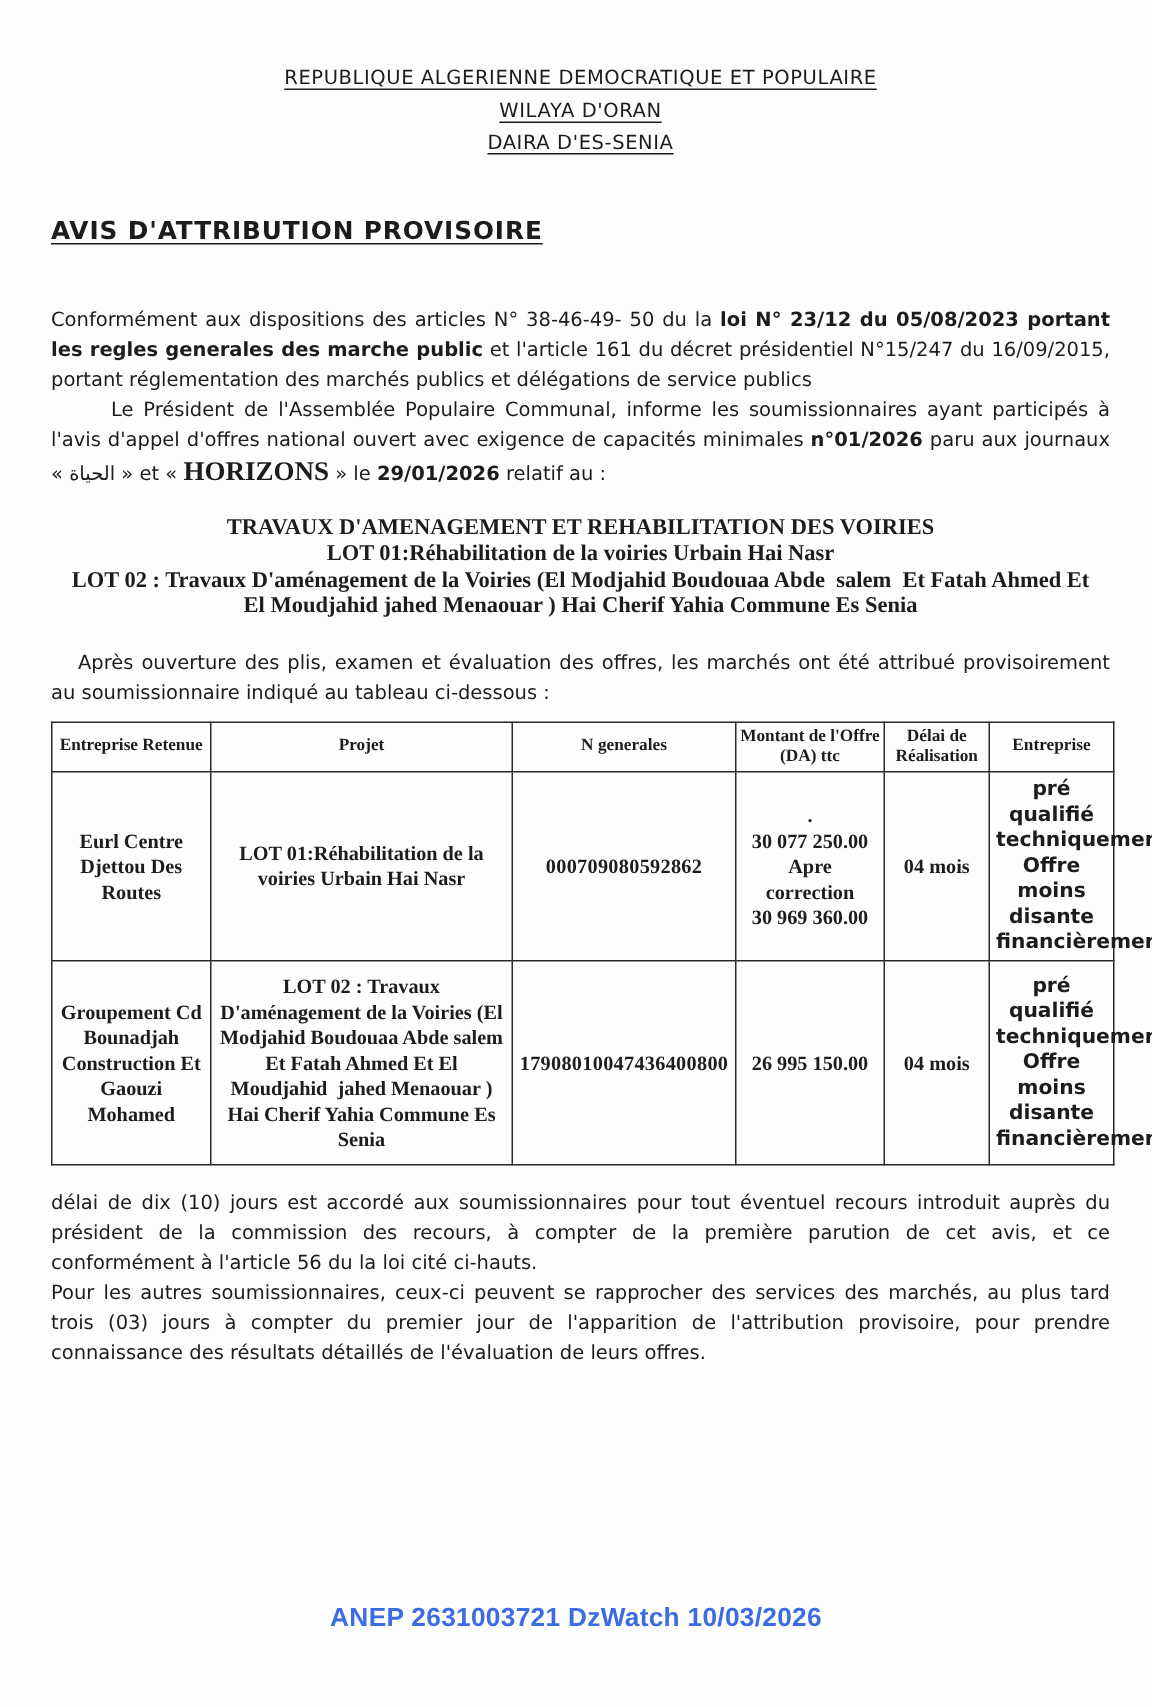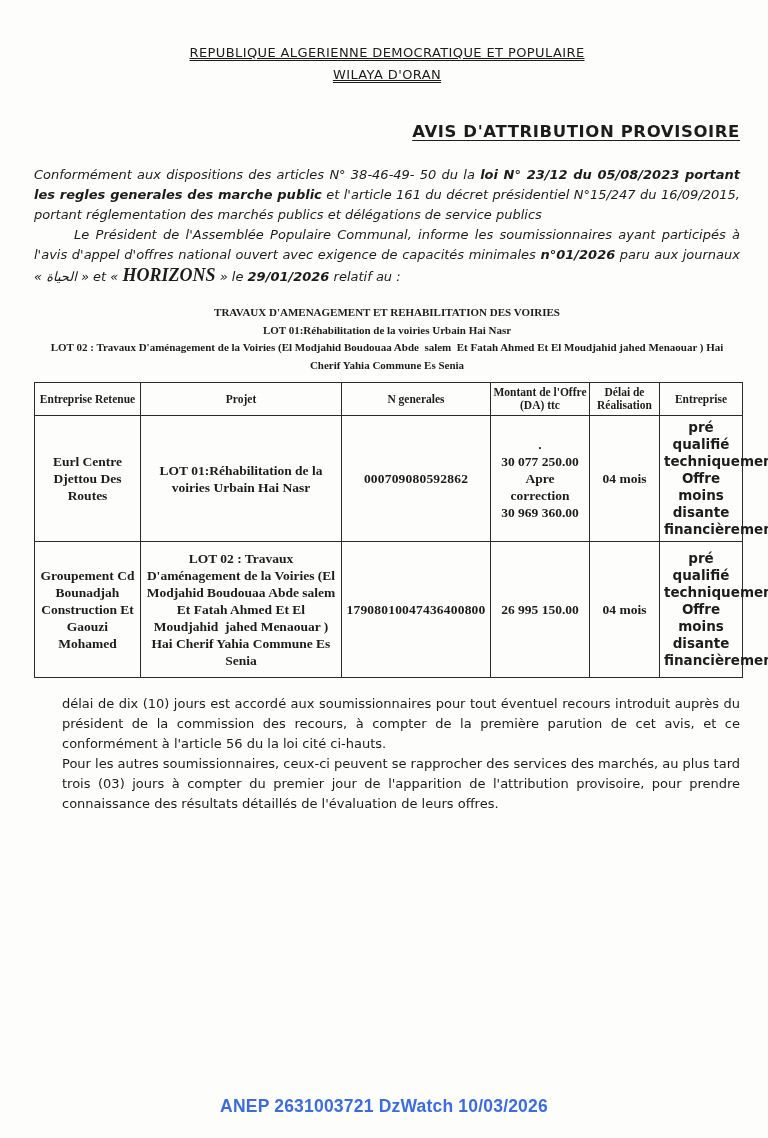--- a/index.html
+++ b/index.html
@@ -7,58 +7,58 @@
   body {
     position: relative;
     background: #fdfdfc;
     color: #1c1c1c;
     font-family: "DejaVu Sans", sans-serif;
     overflow: hidden;
   }
   .page { padding: 42px 28px 0 34px; }
 
   
-  .doc-header { text-align: center; text-decoration: underline; }
+  .doc-header { text-align: center; }
   .doc-header .hline {
     font-size: 13px;
     line-height: 21.5px;
     letter-spacing: 0.4px;
     text-decoration: underline;
     text-underline-offset: 3px;
   }
 
   
   .doc-title {
     margin-top: 37px;
-    text-align: right;
+    text-align: left;
     font-size: 16.5px;
     font-weight: bold;
     letter-spacing: 0.6px;
     text-decoration: underline;
     text-underline-offset: 3px;
   }
 
   
   .para {
     font-size: 13px;
     line-height: 20px;
     text-align: justify;
   }
-  .intro { margin-top: 24px; font-style: italic; }
+  .intro { margin-top: 41px; }
   .para .b { font-weight: bold; }
   .p2 { text-indent: 40px; }
   .serif-b { font-family: "Liberation Serif", serif; font-weight: bold; font-size: 18px; }
 
   
   .subject {
     margin-top: 17px;
     text-align: center;
     font-family: "Liberation Serif", serif;
     font-weight: bold;
-    font-size: 11px;
+    font-size: 15px;
     line-height: 17.5px;
   }
   .subject .l3 { white-space: pre-wrap; padding: 0 10px; }
 
   .after-para { margin-top: 19px; text-indent: 18px; }
 
   
   table.award {
     margin-top: 8px;
     width: 708px;
@@ -105,59 +105,61 @@
   td.delai { font-size: 14px; }
   td.obs {
     font-family: "DejaVu Sans", sans-serif;
     font-weight: normal;
     font-size: 9.5px;
     line-height: 14px;
     padding: 2px 1px;
   }
 
   
-  .closing { margin-top: 16px; margin-left: 28px; }
+  .closing { margin-top: 16px; }
   .closing .para { text-align: justify; }
 
   
   .anep {
     position: absolute;
     left: 0; right: 0;
-    top: 1096px;
+    top: 1068px;
     text-align: center;
     font-family: "Liberation Sans", sans-serif;
     font-weight: bold;
     font-size: 17.5px;
     letter-spacing: 0.2px;
     color: #3b6ce1;
   }
 </style>
 </head>
 <body>
 
 <div class="page">
 
   <header class="doc-header">
     <div class="hline">REPUBLIQUE ALGERIENNE DEMOCRATIQUE ET POPULAIRE</div>
     <div class="hline">WILAYA D'ORAN</div>
+    <div class="hline">DAIRA D'ES-SENIA</div>
   </header>
 
   <h1 class="doc-title">AVIS D'ATTRIBUTION PROVISOIRE</h1>
 
   <section class="intro">
     <p class="para"><span>Conformément aux dispositions des articles N° 38-46-49- 50 du la </span><span class="b">loi N° 23/12 du 05/08/2023 portant les regles generales des marche public</span><span>  et l'article 161 du décret présidentiel N°15/247 du 16/09/2015, portant réglementation des marchés publics et délégations de service publics</span></p>
     <p class="para p2"><span>Le Président de l'Assemblée Populaire Communal, informe les soumissionnaires ayant participés à l'avis d'appel d'offres national ouvert avec exigence de capacités minimales </span><span class="b">n°01/2026</span><span>  paru aux journaux « </span><span>الحياة</span><span>  » et « </span><span class="b serif-b">HORIZONS</span><span>  » le </span><span class="b">29/01/2026</span><span>  relatif au :</span></p>
   </section>
 
   <section class="subject">
     <div>TRAVAUX D'AMENAGEMENT ET REHABILITATION DES VOIRIES</div>
     <div>LOT 01:Réhabilitation de la voiries Urbain Hai Nasr</div>
     <div class="l3">LOT 02 : Travaux D'aménagement de la Voiries (El Modjahid Boudouaa Abde  salem  Et Fatah Ahmed Et El Moudjahid jahed Menaouar ) Hai Cherif Yahia Commune Es Senia</div>
   </section>
 
+  <p class="para after-para">Après ouverture des plis, examen et évaluation des offres, les marchés ont été attribué provisoirement au soumissionnaire indiqué au tableau ci-dessous :</p>
 
   <table class="award">
     <colgroup>
       <col class="col-ent">
         <col class="col-prj">
         <col class="col-nid">
       <col class="col-mnt">
         <col class="col-del">
         <col class="col-obs">
     </colgroup>

